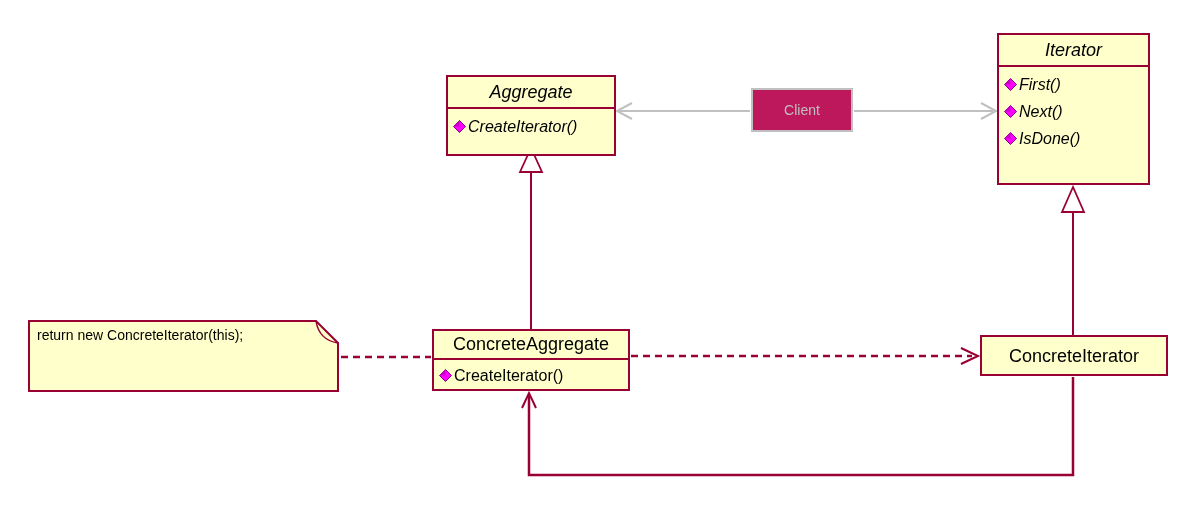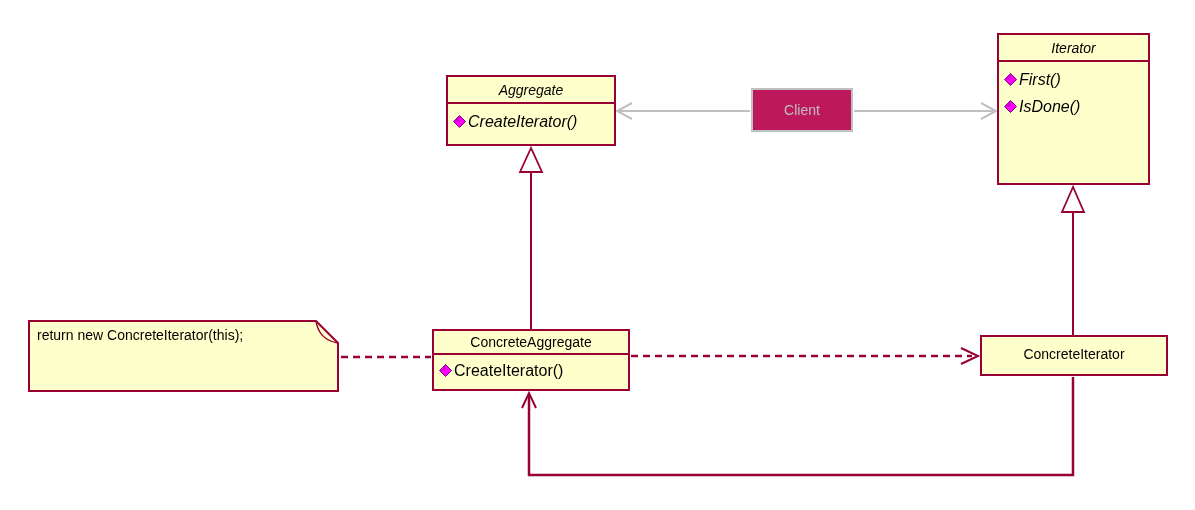--- a/index.html
+++ b/index.html
@@ -31,21 +31,21 @@
 
   .class-box {
     position: absolute;
     background: var(--box-fill);
     border: 2px solid var(--box-border);
     box-sizing: border-box;
     color: var(--text);
   }
   .class-title {
     text-align: center;
-    font-size: 14px;
+    font-size: 18px;
     padding: 5px 4px 4px 4px;
     white-space: nowrap;
   }
   .abstract .class-title { font-style: italic; }
   .class-methods {
     border-top: 2px solid var(--box-border);
     padding: 4px 4px 4px 5px;
   }
   .method-row {
     display: flex;
@@ -123,21 +123,21 @@
     </g>
 
     <g>
       <line class="gray-line" x1="854" y1="111" x2="993" y2="111"></line>
       <path class="gray-line" d="M981 103 L996 111 L981 119"></path>
     </g>
   </svg>
 
   <div id="note-text">return new ConcreteIterator(this);</div>
 
-  <div class="class-box abstract" id="aggregate-box" style="left:446px; top:75px; width:170px; height:71px;">
+  <div class="class-box abstract" id="aggregate-box" style="left:446px; top:75px; width:170px; height:81px;">
     <div class="class-title">Aggregate</div>
     <div class="class-methods">
       <div class="method-row">
         <svg width="13" height="13" viewBox="0 0 13 13">
           <polygon points="6.5,0.5 12.5,6.5 6.5,12.5 0.5,6.5" fill="#FF00FF" stroke="#7F007F" stroke-width="1"></polygon>
           <polygon points="6.5,0.5 0.5,6.5 6.5,6.5" fill="#CC00CC"></polygon>
         </svg>
         <span class="m-label">CreateIterator()</span>
       </div>
     </div>
@@ -145,20 +145,27 @@
 
   <div class="class-box abstract" id="iterator-box" style="left:997px; top:33px; width:153px; height:152px;">
     <div class="class-title">Iterator</div>
     <div class="class-methods">
       <div class="method-row">
         <svg width="13" height="13" viewBox="0 0 13 13">
           <polygon points="6.5,0.5 12.5,6.5 6.5,12.5 0.5,6.5" fill="#FF00FF" stroke="#7F007F" stroke-width="1"></polygon>
           <polygon points="6.5,0.5 0.5,6.5 6.5,6.5" fill="#CC00CC"></polygon>
         </svg>
         <span class="m-label">First()</span>
+      </div>
+      <div class="method-row">
+        <svg width="13" height="13" viewBox="0 0 13 13">
+          <polygon points="6.5,0.5 12.5,6.5 6.5,12.5 0.5,6.5" fill="#FF00FF" stroke="#7F007F" stroke-width="1"></polygon>
+          <polygon points="6.5,0.5 0.5,6.5 6.5,6.5" fill="#CC00CC"></polygon>
+        </svg>
+        <span class="m-label">Next()</span>
       </div>
       <div class="method-row">
         <svg width="13" height="13" viewBox="0 0 13 13">
           <polygon points="6.5,0.5 12.5,6.5 6.5,12.5 0.5,6.5" fill="#FF00FF" stroke="#7F007F" stroke-width="1"></polygon>
           <polygon points="6.5,0.5 0.5,6.5 6.5,6.5" fill="#CC00CC"></polygon>
         </svg>
         <span class="m-label">IsDone()</span>
       </div>
     </div>
   </div>

